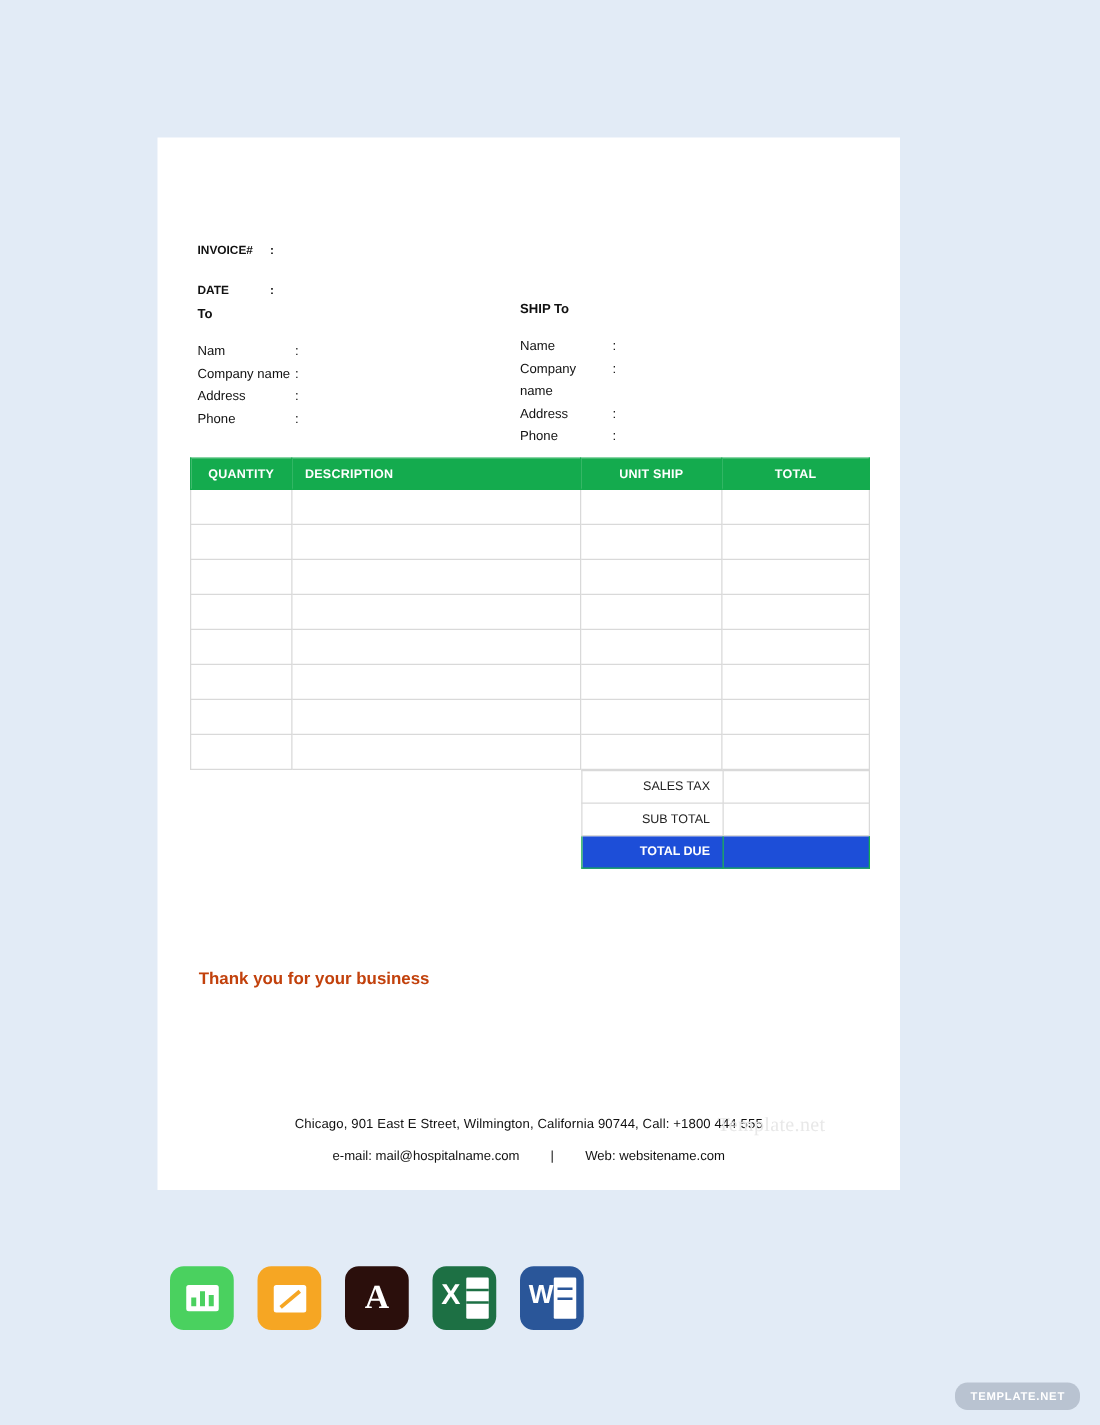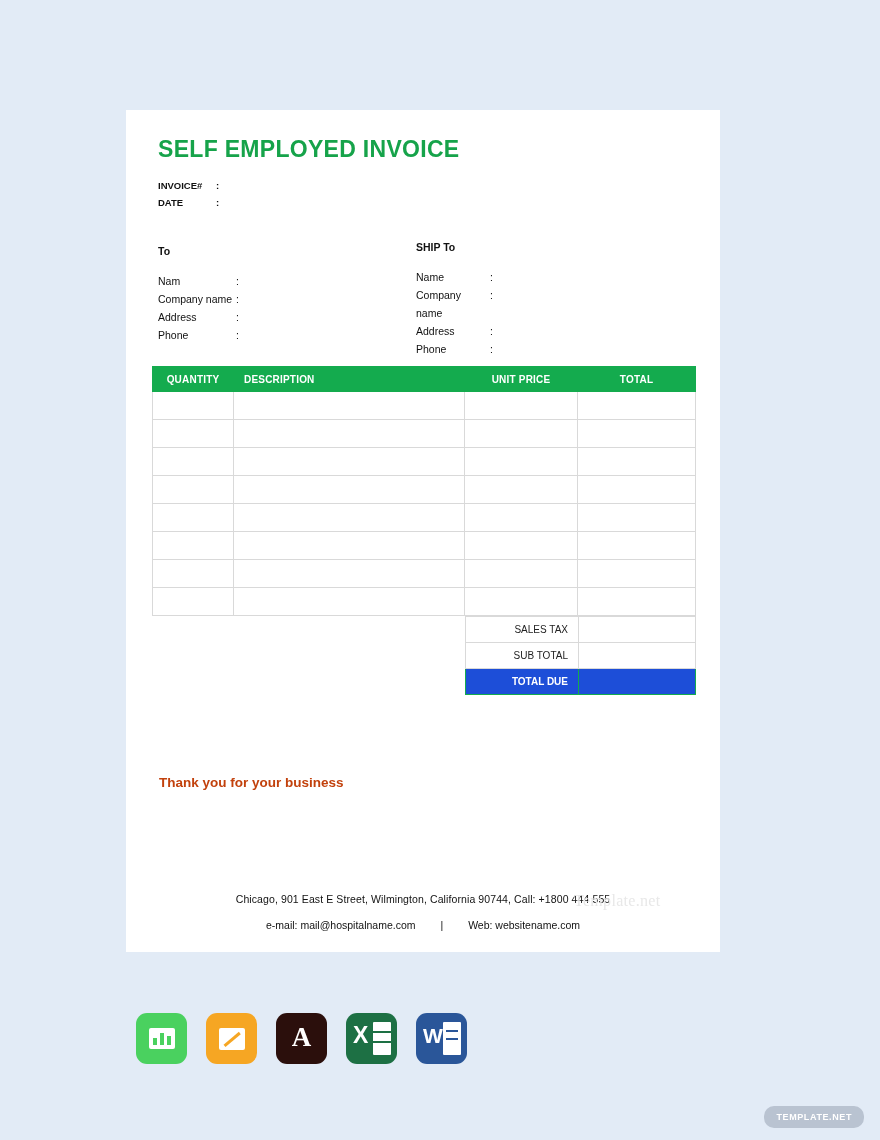--- a/index.html
+++ b/index.html
@@ -49,20 +49,21 @@
     position: absolute;
     left: 32px;
     top: 67px;
     font-size: 9.5px;
     font-weight: bold;
     color: #111111;
     line-height: 17px;
   }
   #invoice-meta .meta-row {
     display: flex;
+    margin-top: 15px;
   }
   #invoice-meta .meta-label { width: 58px; }
   #invoice-meta .meta-colon { width: 10px; }
   #invoice-meta .meta-value { min-width: 90px; }
 
   
   .addr-block {
     position: absolute;
     font-size: 10.5px;
     color: #111111;
@@ -321,21 +322,20 @@
     padding: 6px 12px;
     border-radius: 10px;
   }
 </style>
 </head>
 <body>
 
 <div id="invoice-sheet">
   <div class="sheet-inner">
 
-    <div id="doc-title">SELF EMPLOYED INVOICE</div>
 
     <div id="invoice-meta">
       <div class="meta-row">
         <span class="meta-label">INVOICE#</span>
         <span class="meta-colon">:</span>
         <span class="meta-value"></span>
       </div>
       <div class="meta-row">
         <span class="meta-label">DATE</span>
         <span class="meta-colon">:</span>
@@ -389,21 +389,21 @@
         <span class="addr-colon">:</span>
         <span class="addr-value"></span>
       </div>
     </div>
 
     <table id="items-table">
       <thead>
         <tr>
           <th class="col-qty">QUANTITY</th>
           <th class="col-desc">DESCRIPTION</th>
-          <th class="col-unit">UNIT PRICE</th>
+          <th class="col-unit">UNIT SHIP</th>
           <th class="col-total">TOTAL</th>
         </tr>
       </thead>
       <tbody>
         <tr>
           <td class="cell-qty"></td>
           <td class="cell-desc"></td>
           <td class="cell-unit"></td>
           <td class="cell-total"></td>
         </tr>

